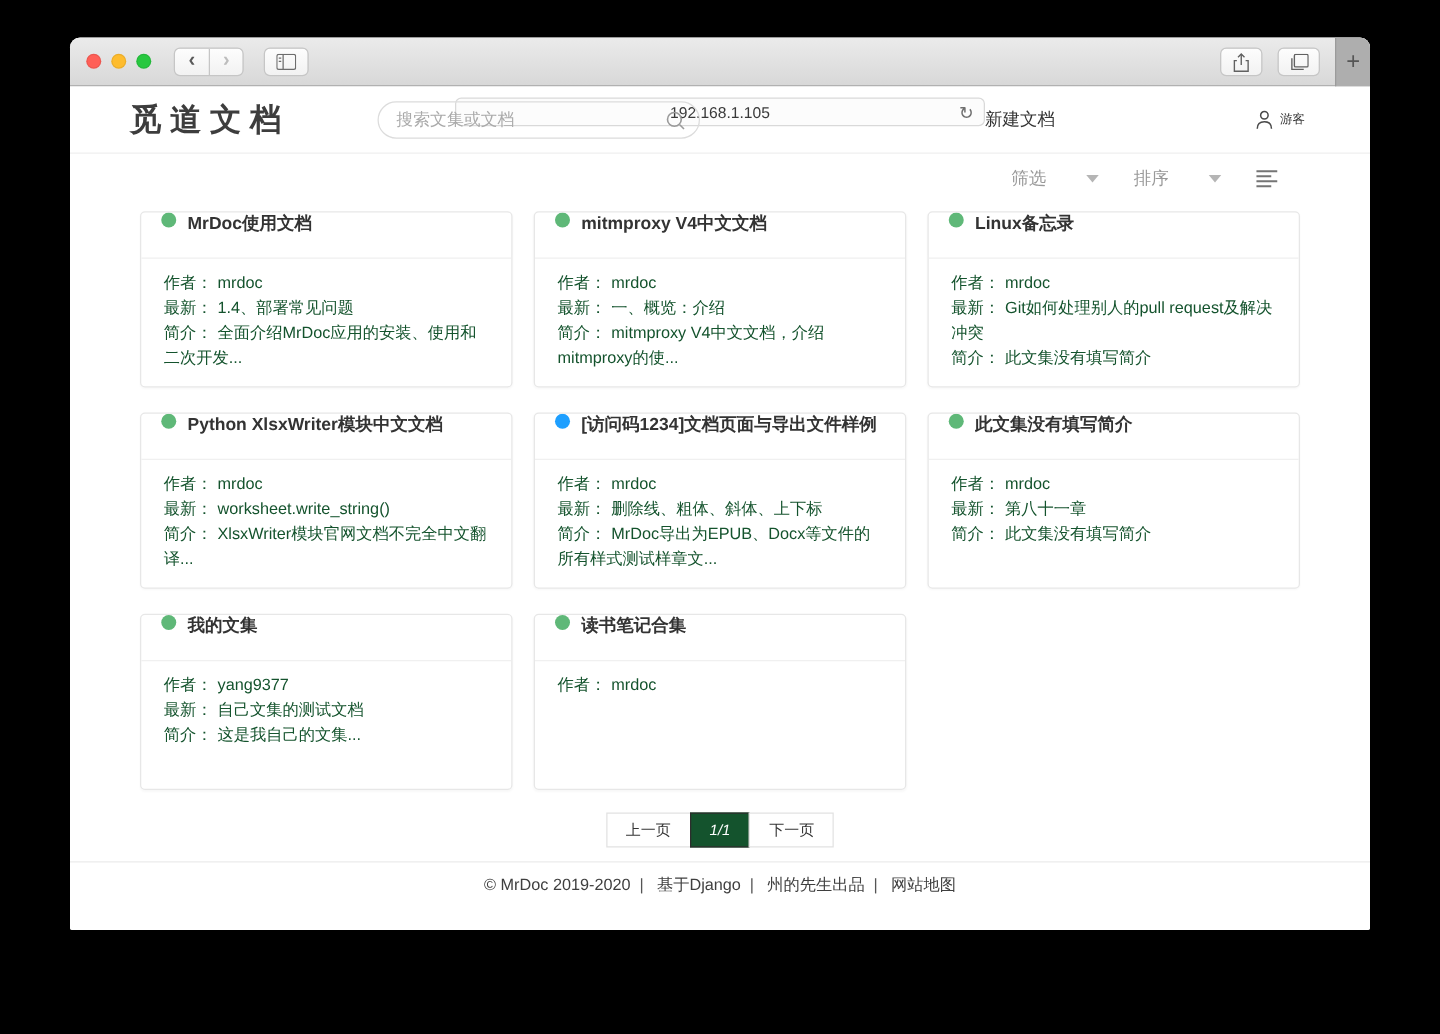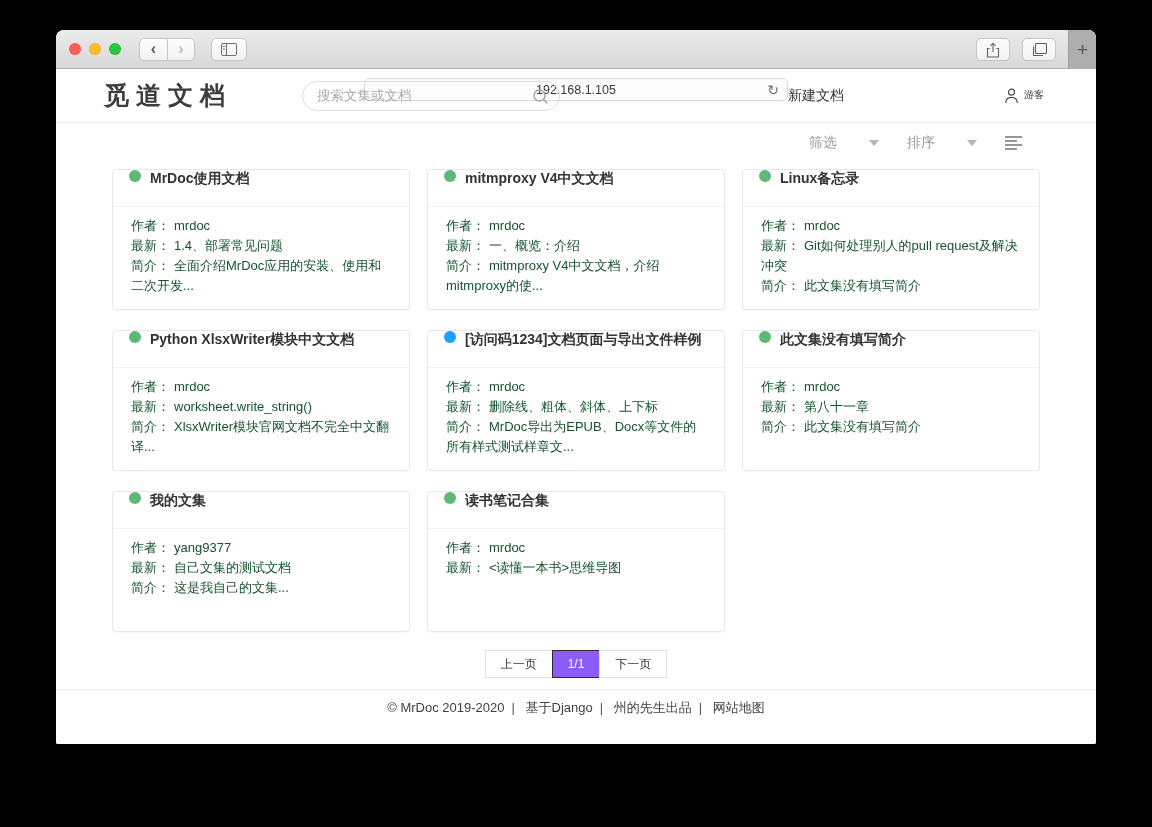--- a/index.html
+++ b/index.html
@@ -76,22 +76,22 @@
   .dot { width:12px; height:12px; border-radius:50%; flex:0 0 12px; margin-right:9px; }
   .card-title { font-size:14px; font-weight:bold; color:#333; white-space:nowrap;
                 overflow:hidden; text-overflow:ellipsis; }
   .card-body { padding:9px 16px 0 18px; font-size:13px; color:#14532d; line-height:20px; }
   .line .lbl { margin-right:4px; }
 
   .pagination { margin-top:18px; display:flex; justify-content:center; }
   .page-item { height:28px; line-height:26px; padding:0 15px; border:1px solid #e2e2e2;
                background:#fff; color:#333; font-size:12px; cursor:pointer; }
   .page-item + .page-item { margin-left:-1px; }
-  .page-item.current { background:#8b5cf6; border-color:#2d2d2d; color:#fff;
-                       cursor:default; }
+  .page-item.current { background:#14532d; border-color:#2d2d2d; color:#fff;
+                       cursor:default;font-style:italic; }
 
   .footer-divider { margin-top:11px; border:none; border-top:1px solid #ececec; }
   .site-footer { padding-top:9px; text-align:center; font-size:13px; color:#3f3f3f; }
   .site-footer span { margin:0 4px; }
   .site-footer .sep { color:#555; margin:0 3px; }
 
   svg { display:block; }
 </style>
 </head>
 <body>
@@ -316,23 +316,20 @@
 
       <div class="card">
         <div class="card-head">
           <span class="dot" style="background: rgb(95, 184, 120);"></span>
           <span class="card-title">读书笔记合集</span>
         </div>
         <div class="card-body">
           <div class="line">
             <span class="lbl">作者：</span><span>mrdoc</span>
           </div>
-          <div class="line">
-            <span class="lbl">最新：</span><span>&lt;读懂一本书&gt;思维导图</span>
-          </div>
         </div>
       </div>
     </div>
 
     <div class="pagination">
       <span class="page-item">上一页</span>
       <span class="page-item current">1/1</span>
       <span class="page-item">下一页</span>
     </div>
 

